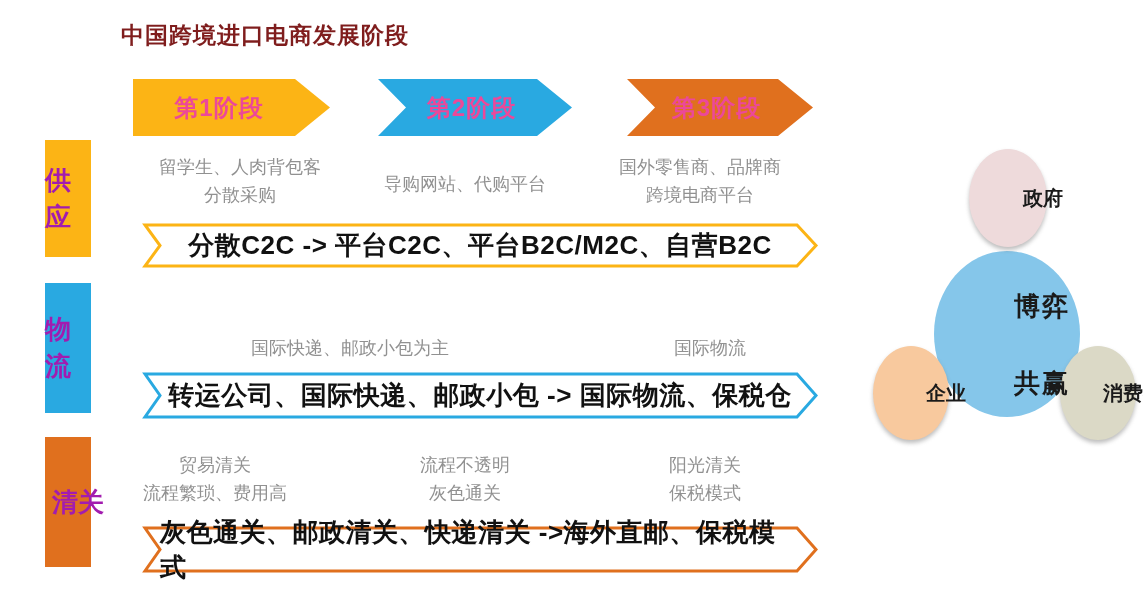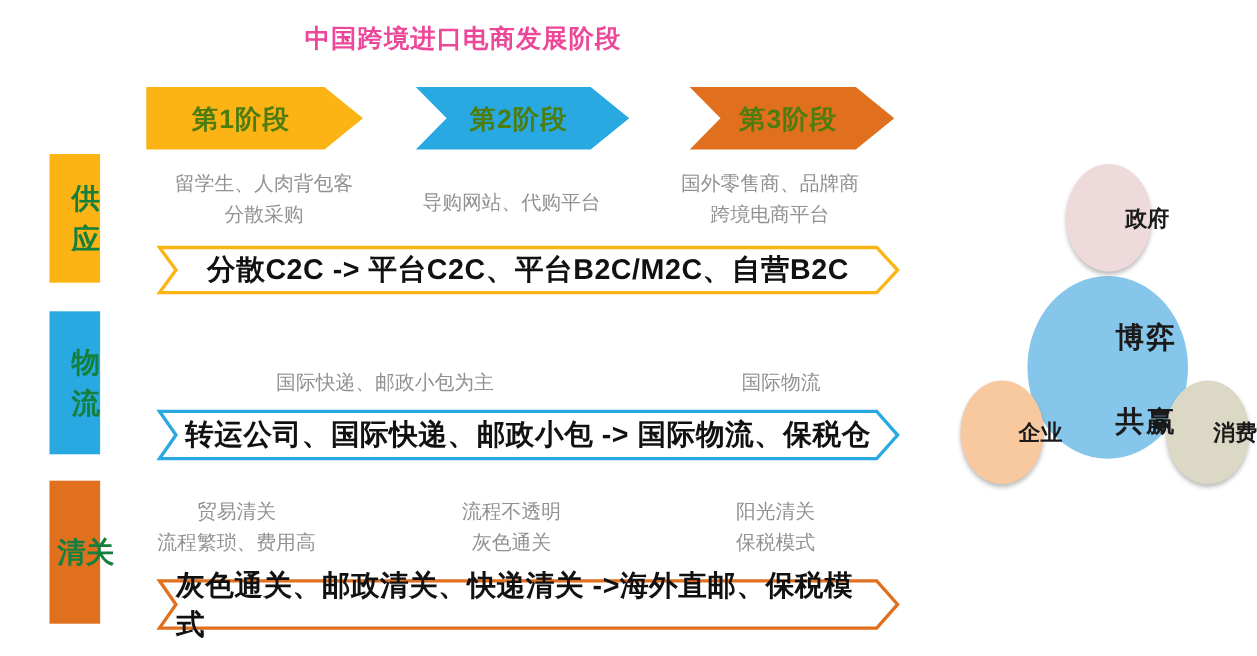--- a/index.html
+++ b/index.html
@@ -4,30 +4,30 @@
 <style>
   html,body { margin:0; padding:0; background:#ffffff; }
   body { font-family: "Liberation Sans", "DejaVu Sans", sans-serif; }
   #canvas {
     position:relative; width:1143px; height:596px; background:#ffffff;
     overflow:hidden;
   }
   #shape-layer { position:absolute; left:0; top:0; }
   .abs { position:absolute; }
   .page-title {
-    font-size:23px; font-weight:600; color:#ec4899; text-align:center;
+    font-size:23px; font-weight:600; color:#7f1d1d; text-align:left;
     letter-spacing:1px;
   }
   .stage-label {
     display:flex; align-items:center; justify-content:center;
-    color:#4d7c0f; font-size:24px; font-weight:bold; letter-spacing:1px;
+    color:#ec4899; font-size:24px; font-weight:bold; letter-spacing:1px;
   }
   .row-label {
-    display:flex; align-items:center; justify-content:center; text-align:right;
-    color:#15803d; font-size:26px; font-weight:bold;
+    display:flex; align-items:center; justify-content:center; text-align:left;
+    color:#a21caf; font-size:26px; font-weight:bold;
     line-height:37px; word-break:break-all;border-radius:20px;
   }
   .note {
     color:#919191; font-size:18px; line-height:28px; text-align:center;
   }
   .banner-text {
     display:flex; align-items:center; justify-content:center;
     color:#111111; font-size:26px; font-weight:bold; letter-spacing:0.5px;
   }
   .venn-label {

